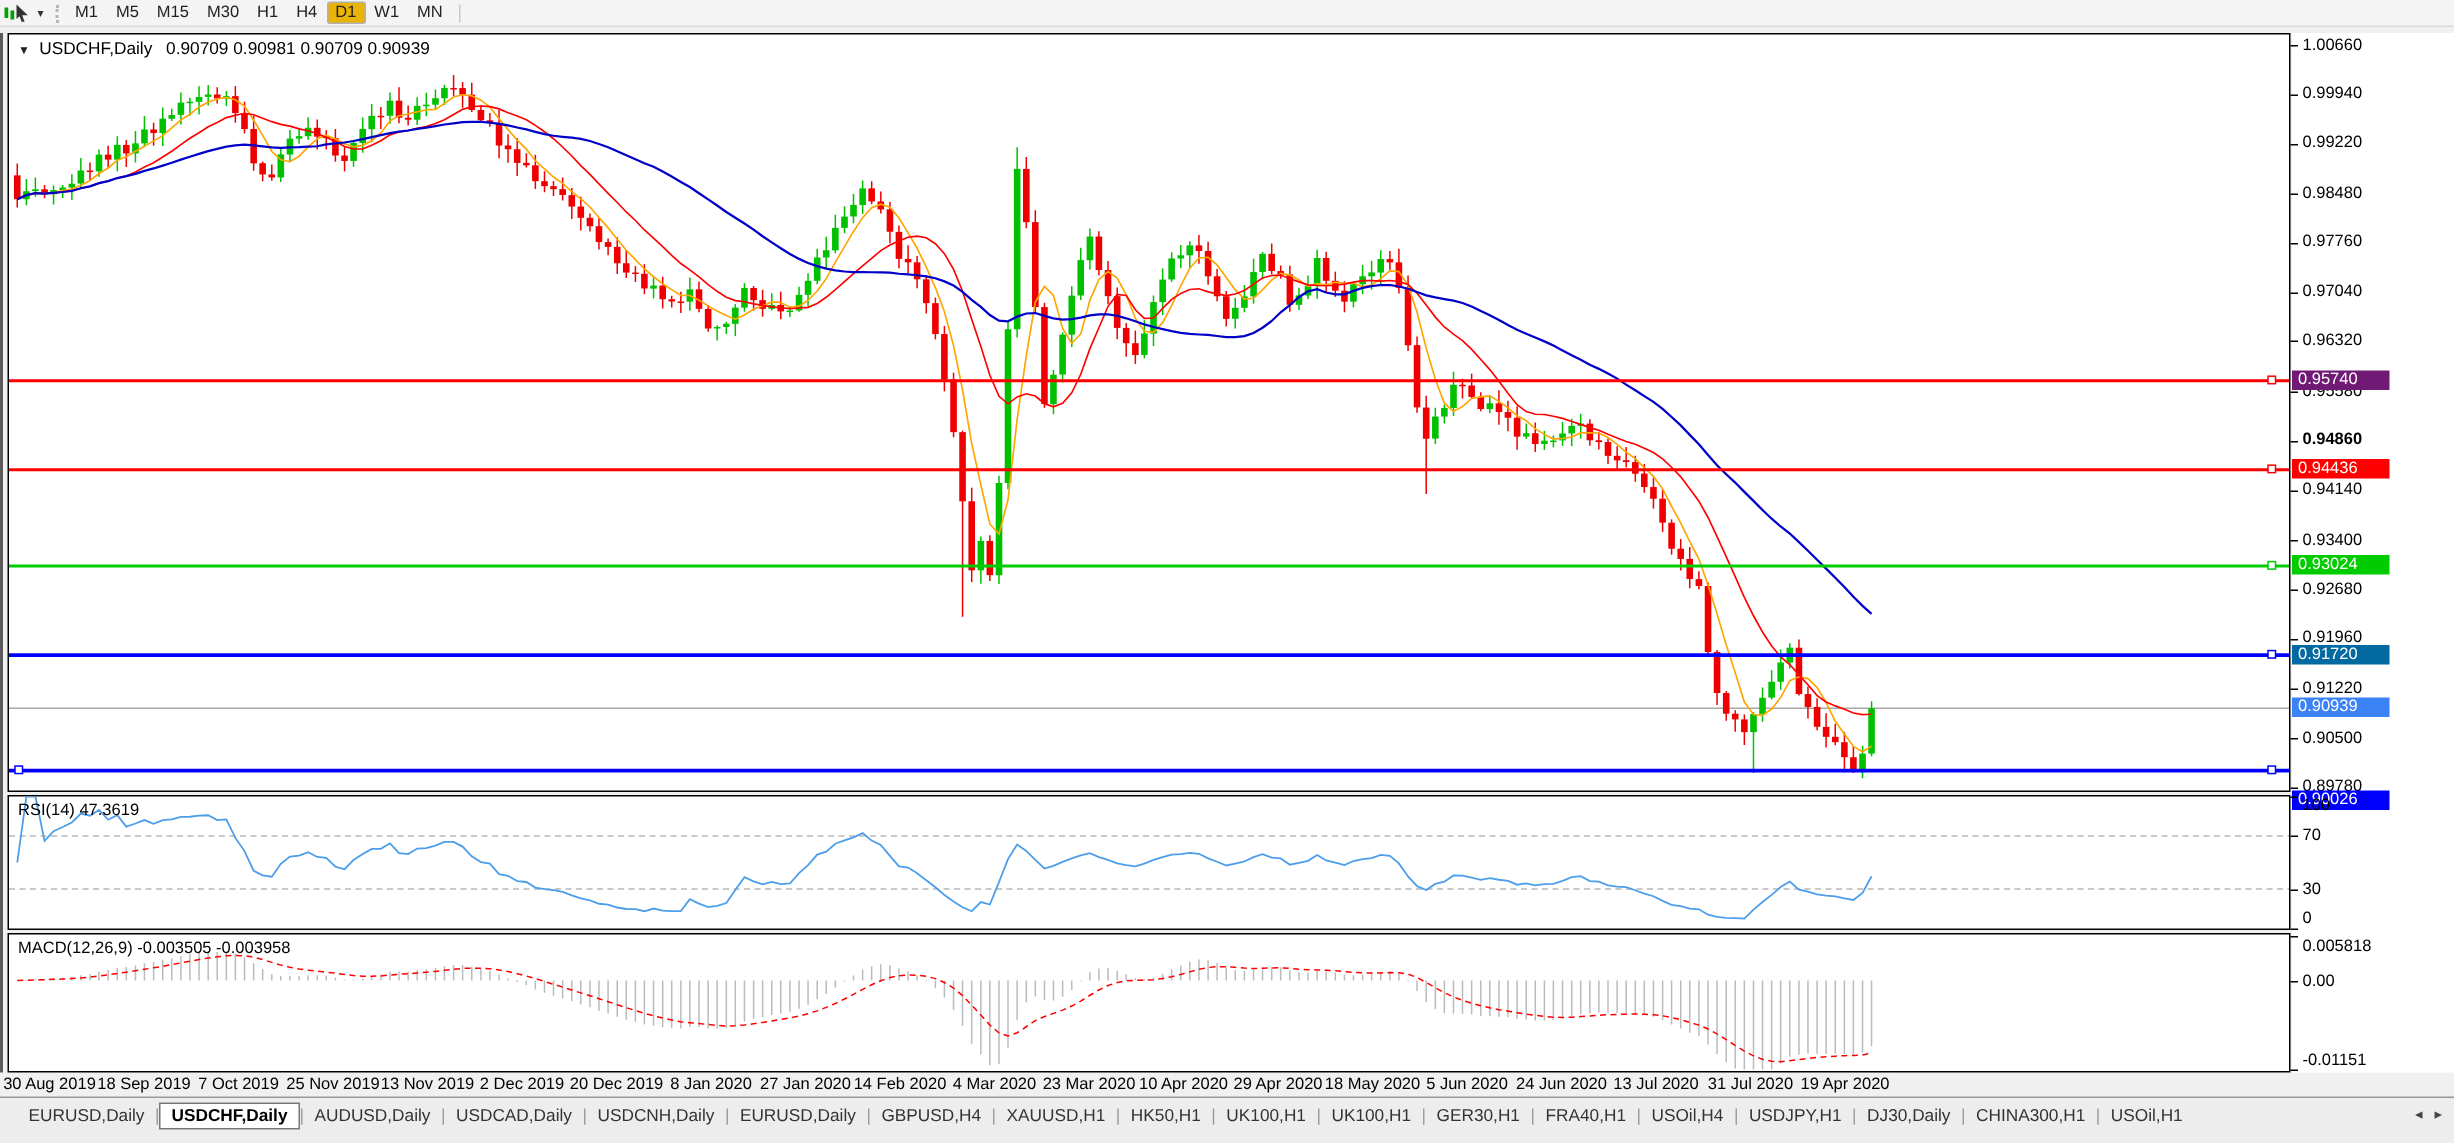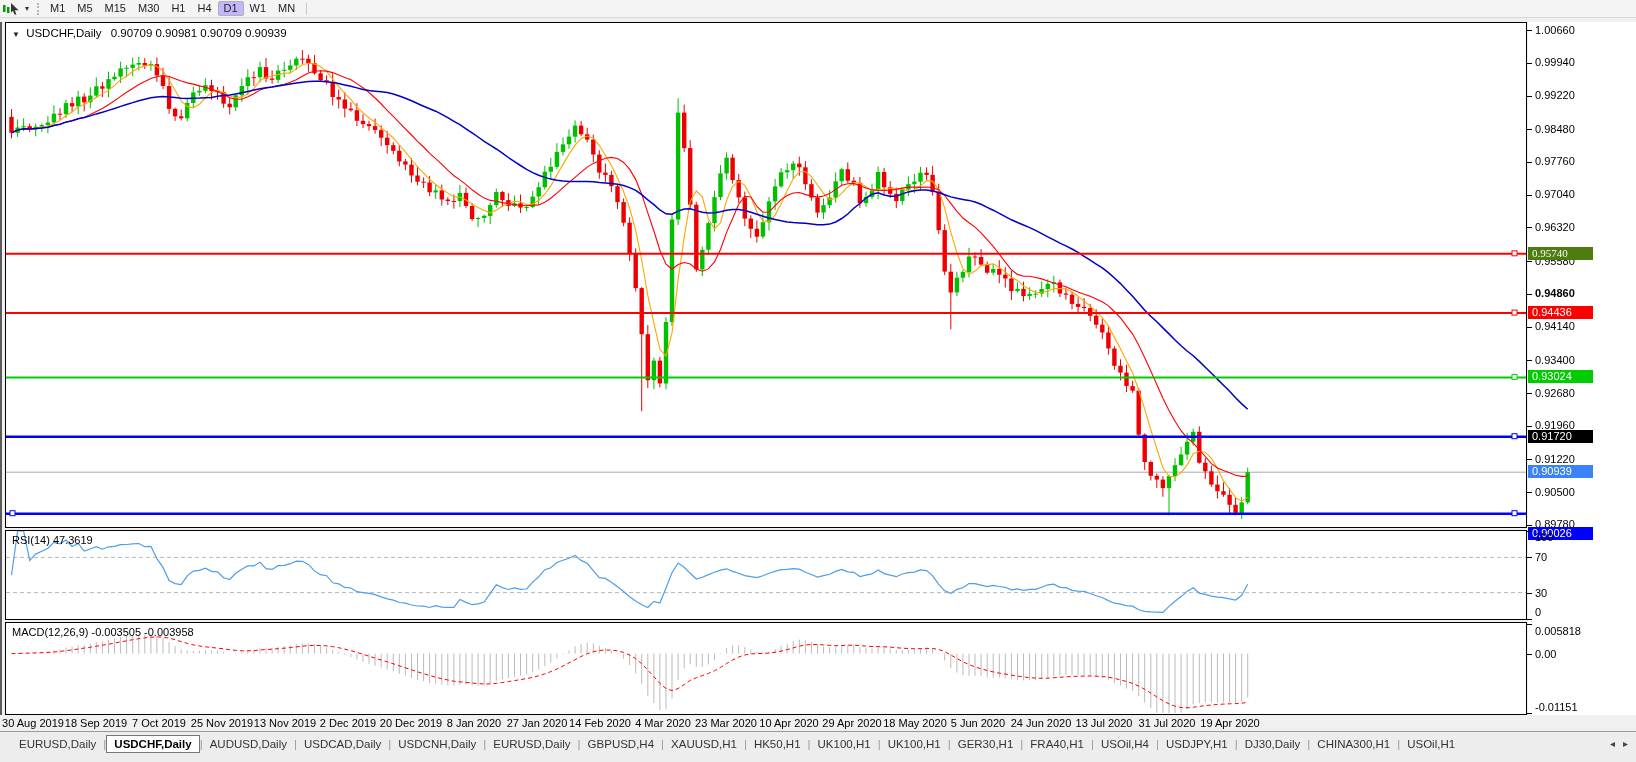--- a/index.html
+++ b/index.html
@@ -6,21 +6,21 @@
   #app{position:relative;width:1636px;height:762px;background:#f0f0f0;overflow:hidden;
        font-family:"Liberation Sans","DejaVu Sans",sans-serif;-webkit-font-smoothing:none;}
   
   .toolbar{position:absolute;left:0;top:0;width:1636px;height:17px;background:#f4f4f4;
            border-bottom:1px solid #d8d8d8;display:flex;align-items:center;font-size:11px;color:#222;}
   .tool-icon{width:20px;height:14px;margin-left:2px;}
   .caret{font-size:8px;color:#333;padding:0 3px;}
   .grip{height:12px;border-left:2px dotted #b5b5b5;margin:0 5px;}
   .vsep{height:12px;border-left:1px solid #c9c9c9;margin:0 5px;}
   .tfb{padding:0 6px;height:15px;line-height:15px;}
-  .tfb.active{background:#c4b5fd;border:1px solid #b0b0b0;border-radius:2px;height:13px;line-height:13px;padding:0 5px;}
+  .tfb.active{background:#eab308;border:1px solid #b0b0b0;border-radius:2px;height:13px;line-height:13px;padding:0 5px;}
   
   .panel{position:absolute;left:5px;width:1522px;background:#fff;border:1px solid #000;box-sizing:border-box;}
   #main-panel{top:22px;height:506px;}
   #rsi-panel{top:530px;height:90px;}
   #macd-panel{top:622px;height:93px;}
   .panel svg{display:block;}
   .chart-title{position:absolute;left:6px;top:4px;font-size:11.5px;color:#000;white-space:nowrap;}
   .chart-title .tri{font-size:8px;color:#222;margin-right:3px;}
   .ind-label{position:absolute;left:6px;top:3px;font-size:11px;color:#000;white-space:nowrap;}
   
@@ -801,24 +801,24 @@
     <div class="tick" style="left: 1527px; top: 393px;"></div>
     <div class="axis-text" style="left: 1535px; top: 387px;">0.92680</div>
     <div class="tick" style="left: 1527px; top: 426px;"></div>
     <div class="axis-text" style="left: 1535px; top: 419px;">0.91960</div>
     <div class="tick" style="left: 1527px; top: 459px;"></div>
     <div class="axis-text" style="left: 1535px; top: 453px;">0.91220</div>
     <div class="tick" style="left: 1527px; top: 492px;"></div>
     <div class="axis-text" style="left: 1535px; top: 486px;">0.90500</div>
     <div class="tick" style="left: 1527px; top: 525px;"></div>
     <div class="axis-text" style="left: 1535px; top: 518px;">0.89780</div>
-    <div class="chip" style="left: 1528px; top: 247px; background: #4d7c0f; font-family: Liberation Serif, serif;">0.95740</div>
+    <div class="chip" style="left: 1528px; top: 247px; background: #701a75;">0.95740</div>
     <div class="chip" style="left: 1528px; top: 306px; background: rgb(255, 0, 0);">0.94436</div>
     <div class="chip" style="left: 1528px; top: 370px; background: rgb(0, 204, 0);">0.93024</div>
-    <div class="chip" style="left: 1528px; top: 430px; background: #000000;">0.91720</div>
+    <div class="chip" style="left: 1528px; top: 430px; background: #0369a1;">0.91720</div>
     <div class="chip" style="left: 1528px; top: 507px; background: rgb(0, 0, 255); margin-top: 20px;">0.90026</div>
     <div class="chip" style="left: 1528px; top: 465px; background: #3b82f6;">0.90939</div>
     <div class="tick" style="left: 1527px; top: 531px;"></div>
     <div class="axis-text" style="left: 1535px; top: 531px;">100</div>
     <div class="tick" style="left: 1527px; top: 557px;"></div>
     <div class="axis-text" style="left: 1535px; top: 551px;">70</div>
     <div class="tick" style="left: 1527px; top: 593px;"></div>
     <div class="axis-text" style="left: 1535px; top: 587px;">30</div>
     <div class="tick" style="left: 1527px; top: 619px;"></div>
     <div class="axis-text" style="left: 1535px; top: 606px;">0</div>

